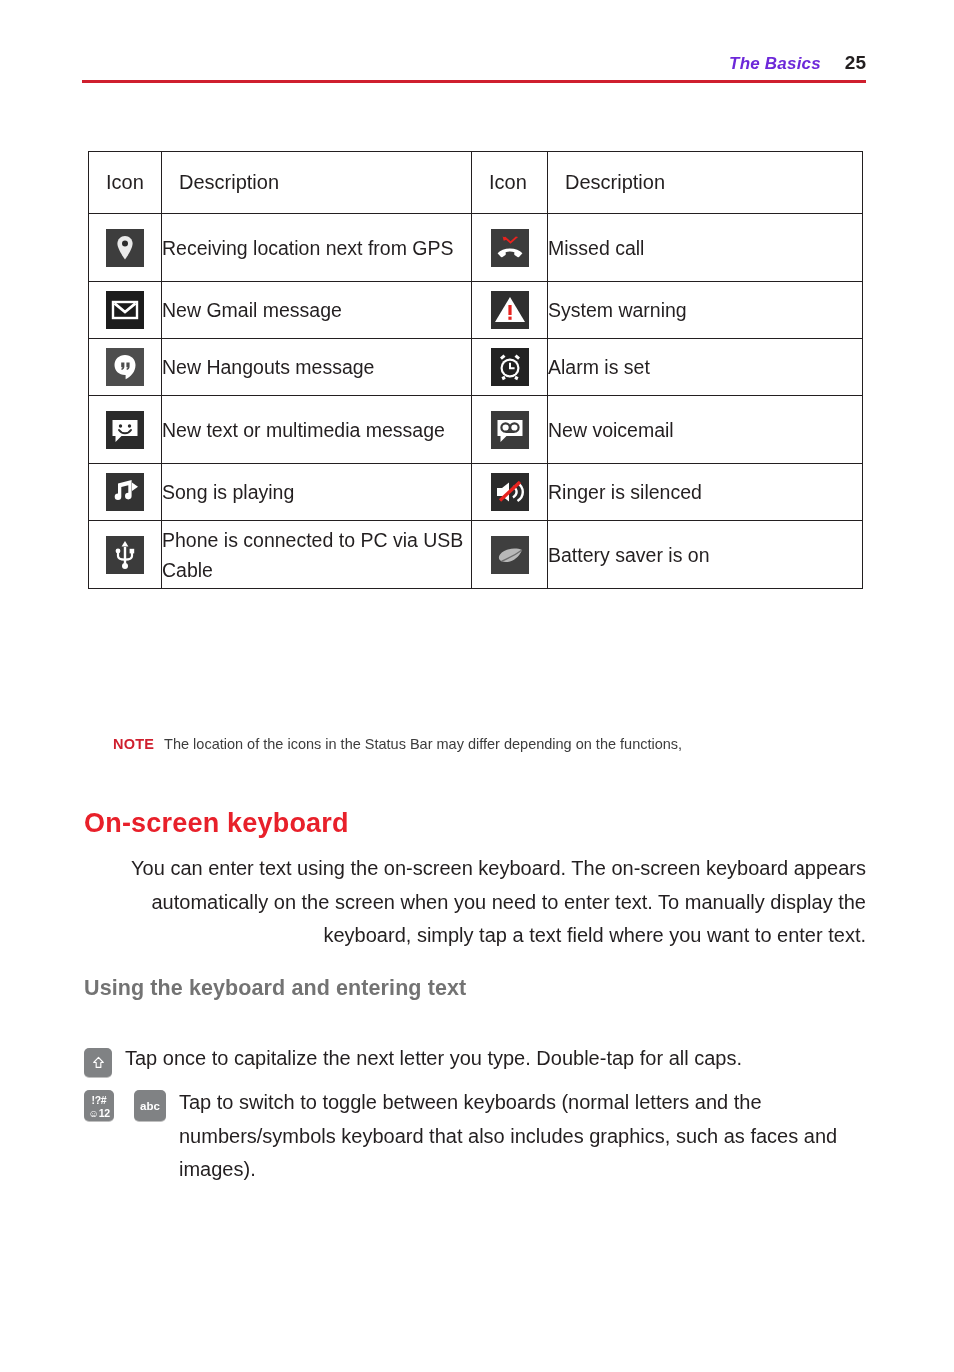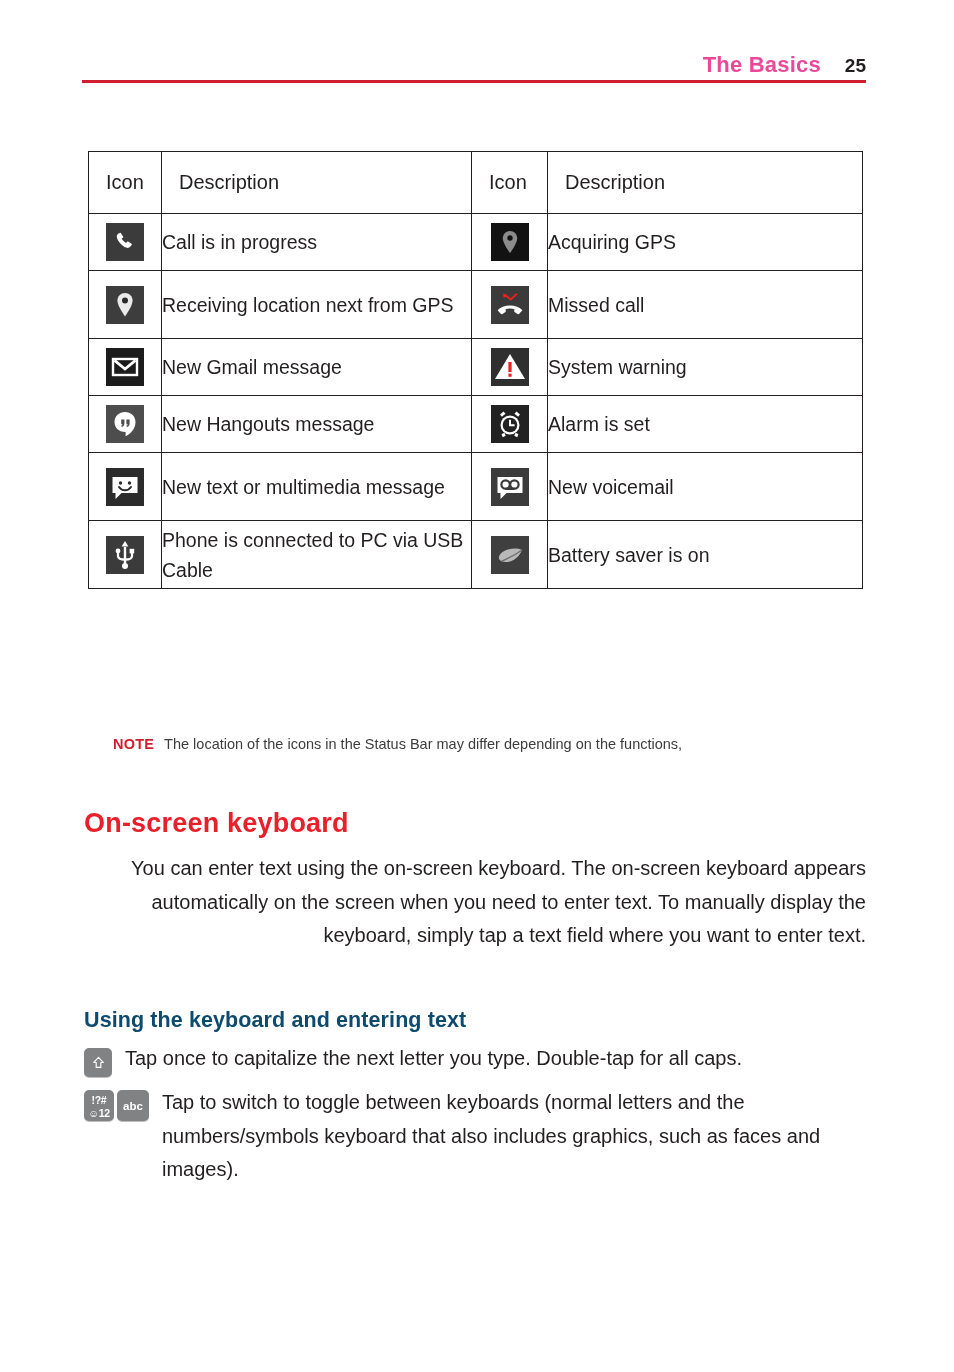--- a/index.html
+++ b/index.html
@@ -25,24 +25,25 @@
     height: 92px;
   }
   .header-inner {
     position: absolute;
     right: 88px;
     top: 52px;
     display: flex;
     align-items: baseline;
   }
   .header-title {
-    font-size: 22px;
+    font-size: 17px;
     font-weight: 600;
-    color: #ec4899;
+    color: #6d28d9;
     letter-spacing: 0.2px;
+    font-style: italic;
   }
   .header-pagenum {
     font-size: 19px;
     font-weight: 600;
     color: #231f20;
     margin-left: 24px;
   }
   .header-rule {
     position: absolute;
     left: 82px;
@@ -148,24 +149,24 @@
     width: 782px;
     font-size: 20px;
     line-height: 33.5px;
     color: #231f20;
     text-align: right;
   }
 
   .h3-red {
     position: absolute;
     left: 84px;
-    top: 1008px;
+    top: 976px;
     font-size: 21.5px;
     font-weight: bold;
-    color: #0c4a6e;
+    color: #737373;
     letter-spacing: 0.1px;
   }
 
   
   .key-row {
     position: absolute;
     display: flex;
     align-items: flex-start;
   }
   .key-row-1 { left: 84px; top: 1046px; width: 790px; }
@@ -189,21 +190,21 @@
     font-size: 10.5px;
     font-weight: bold;
     padding-top: 2px;
   }
   .keycap-sym .sym-top { letter-spacing: -0.3px; }
   .keycap-sym .sym-bot { margin-top: 2px; letter-spacing: -0.3px; }
   .keycap-abc {
     width: 32px; height: 31px;
     font-size: 11.5px;
     font-weight: bold;
-    margin-left: 3px;
+    margin-left: 20px;
   }
   .key-text {
     font-size: 20px;
     line-height: 33.5px;
     color: #231f20;
     margin-left: 13px;
     margin-top: -4px;
   }
   .key-text-2 { width: 770px; }
 </style>
@@ -222,41 +223,20 @@
   <thead>
     <tr>
       <th class="col-icon hdr-icon">Icon</th>
       <th class="col-desc-l">Description</th>
       <th class="col-icon2 hdr-icon">Icon</th>
       <th class="col-desc-r">Description</th>
     </tr>
   </thead>
   <tbody>
 
-    <tr class="row-1line">
-      <td class="cell-icon">
-        <span class="ic">
-          <svg viewBox="0 0 38 38">
-              <rect width="38" height="38" fill="#3b3b3b"></rect>
-            <path d="M12.5 10.5c-1.3.9-2 2.3-1.6 3.9.9 4 5.2 8.6 9.3 10.2 1.6.6 3.2.2 4.2-1l1.3-1.6c.3-.4.2-.9-.2-1.2l-3.3-2.2c-.4-.3-.9-.2-1.2.2l-.9 1.2c-1.8-.9-3.6-2.6-4.4-4.4l1.2-.9c.4-.3.5-.8.2-1.2l-2.2-3.3c-.3-.4-.8-.5-1.2-.2z" fill="#fff"></path>
-          </svg>
-        </span>
-      </td>
-      <td class="cell-desc">Call is in progress</td>
-      <td class="cell-icon">
-        <span class="ic">
-          <svg viewBox="0 0 38 38">
-              <rect width="38" height="38" fill="#121212"></rect>
-            <path d="M19 8c-4 0-7.2 3.2-7.2 7.2 0 5.4 7.2 14.8 7.2 14.8s7.2-9.4 7.2-14.8C26.2 11.2 23 8 19 8z" fill="#8b8b8b"></path>
-            <circle cx="19" cy="15" r="2.7" fill="#121212"></circle>
-          </svg>
-        </span>
-      </td>
-      <td class="cell-desc">Acquiring GPS</td>
-    </tr>
 
     <tr class="row-2line">
       <td class="cell-icon">
         <span class="ic">
           <svg viewBox="0 0 38 38">
               <rect width="38" height="38" fill="#3d3d3d"></rect>
             <path d="M19 7c-4.2 0-7.6 3.4-7.6 7.6C11.4 20.3 19 30.5 19 30.5s7.6-10.2 7.6-15.9C26.6 10.4 23.2 7 19 7z" fill="#eaeaea"></path>
             <circle cx="19" cy="14.6" r="3" fill="#2a2a2a"></circle>
           </svg>
         </span>
@@ -347,20 +327,44 @@
             <path d="M6.5 9h25v16h-16l-6 6v-6h-3z" fill="#fff"></path>
             <circle cx="14.6" cy="16.5" r="4.2" fill="none" stroke="#3b3b3b" stroke-width="2.2"></circle>
             <circle cx="23.4" cy="16.5" r="4.2" fill="none" stroke="#3b3b3b" stroke-width="2.2"></circle>
             <rect x="14.6" y="19.8" width="8.8" height="2.2" fill="#3b3b3b"></rect>
           </svg>
         </span>
       </td>
       <td class="cell-desc">New voicemail</td>
     </tr>
 
+    <tr class="row-1line">
+      <td class="cell-icon">
+        <span class="ic">
+          <svg viewBox="0 0 38 38">
+              <rect width="38" height="38" fill="#333"></rect>
+            <path d="M12 20.5a3.3 3.3 0 1 0 3.3 3.3V14l7-1.8v7.6a3.3 3.3 0 1 0 3.3 3.3V7l-13.6 3.4z" fill="#fff"></path>
+            <path d="M26 9.5l6 4.2-6 4.2z" fill="#fff"></path>
+          </svg>
+        </span>
+      </td>
+      <td class="cell-desc">Song is playing</td>
+      <td class="cell-icon">
+        <span class="ic">
+          <svg viewBox="0 0 38 38">
+              <rect width="38" height="38" fill="#2b2b2b"></rect>
+            <path d="M6 15h5l7-5.5v19L11 23H6z" fill="#fff"></path>
+            <path d="M22 13.5c2.2 1.4 3.6 3.5 3.6 5.5s-1.4 4.1-3.6 5.5" fill="none" stroke="#fff" stroke-width="2.4"></path>
+            <path d="M26.5 10c3.2 2 5.3 5.2 5.3 9s-2.1 7-5.3 9" fill="none" stroke="#fff" stroke-width="2.4"></path>
+            <path d="M9 27.5L29 9" stroke="#e8231f" stroke-width="3.4"></path>
+          </svg>
+        </span>
+      </td>
+      <td class="cell-desc">Ringer is silenced</td>
+    </tr>
 
     <tr class="row-2line">
       <td class="cell-icon">
         <span class="ic">
           <svg viewBox="0 0 38 38">
               <rect width="38" height="38" fill="#3b3b3b"></rect>
             <circle cx="19" cy="30" r="3" fill="#fff"></circle>
             <rect x="17.8" y="11" width="2.4" height="18" fill="#fff"></rect>
             <path d="M19 5l3.4 5.6h-6.8z" fill="#fff"></path>
             <path d="M12 16v4c0 2.2 2 3.6 7 3.6s7-1.4 7-3.6v-4" fill="none" stroke="#fff" stroke-width="2.2"></path>

